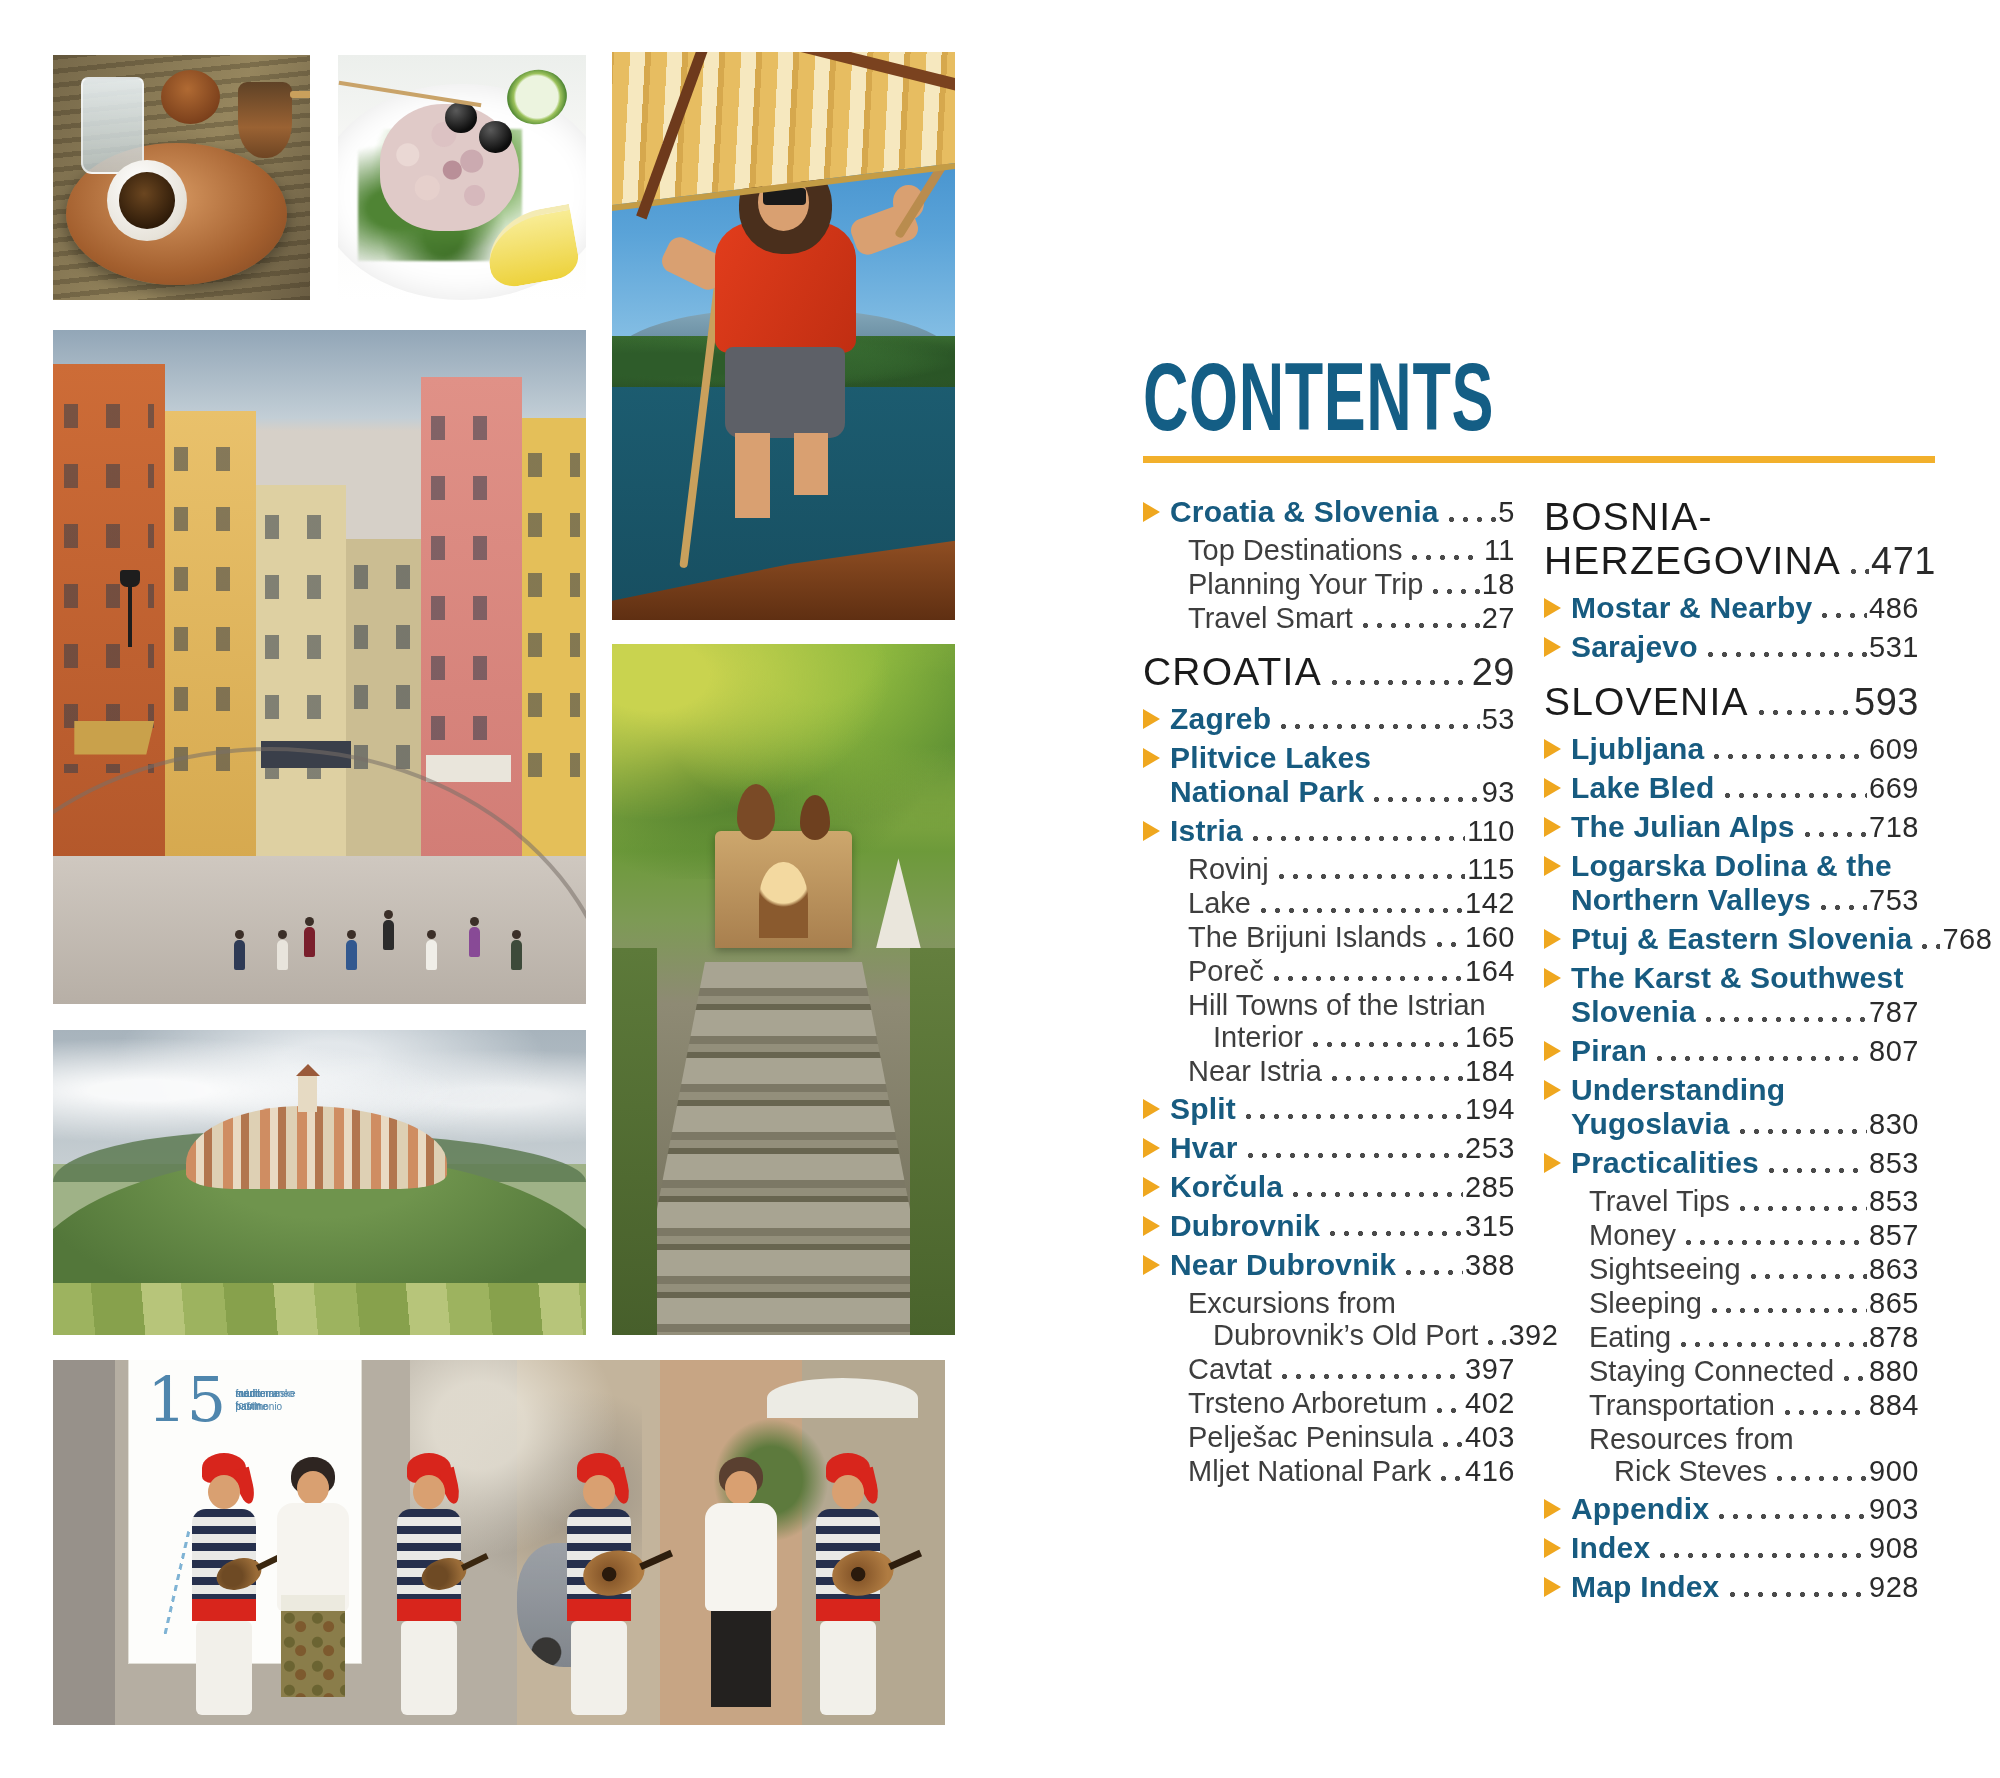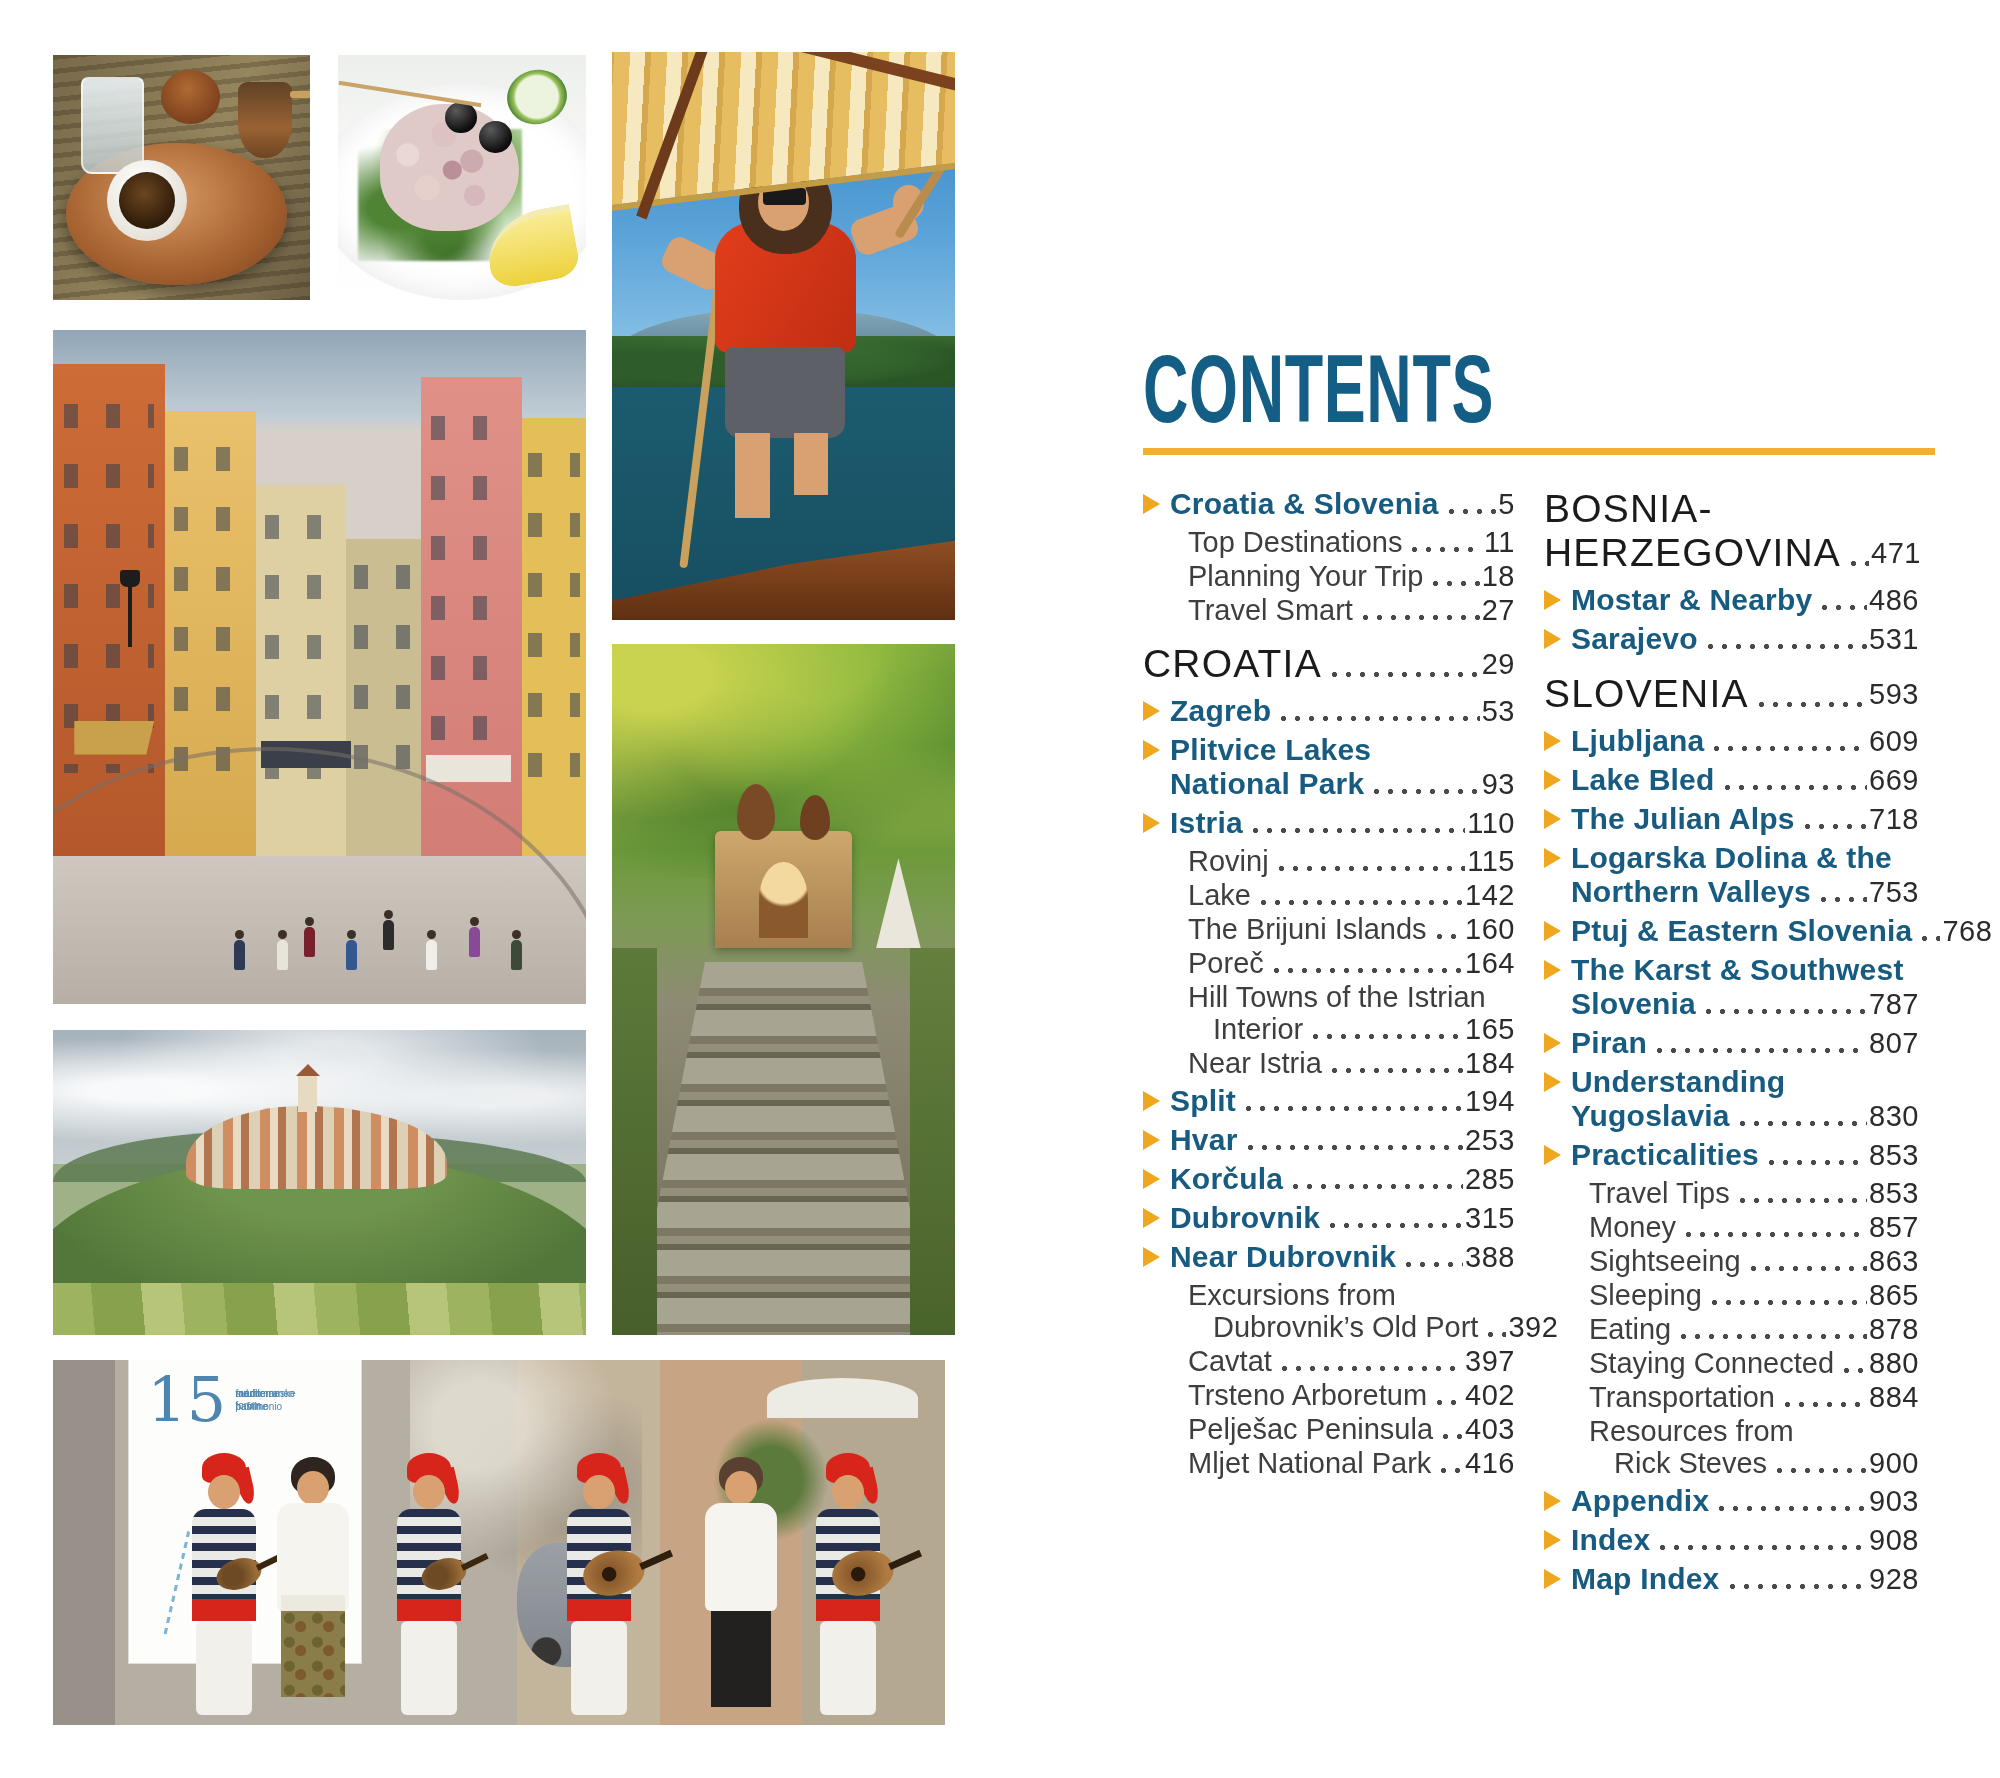--- a/index.html
+++ b/index.html
@@ -178,41 +178,41 @@
   .guitar::after{content:"";position:absolute;right:-30px;top:16px;width:34px;height:7px;background:#2e1e0e;transform:rotate(-10deg);}
   .hairw{left:24px;top:4px;width:44px;height:38px;border-radius:50% 50% 42% 42%;background:#2e2521;}
   .blouse{left:10px;top:50px;width:72px;height:108px;border-radius:16px 16px 6px 6px;background:#f6f4ef;}
   .beltw{left:14px;top:142px;width:64px;height:16px;background:#eceadf;}
   .skirtw{left:14px;top:158px;width:64px;height:86px;
     background:radial-gradient(circle at 30% 30%,#6b6432 5px,transparent 6px),
                radial-gradient(circle at 70% 65%,#7d5a2e 5px,transparent 6px),#8a7d4a;background-size:28px 24px;}
   .skirtd{left:16px;top:158px;width:60px;height:96px;background:#23211f;}
 
   
-  .toc{position:absolute;left:1143px;top:340px;width:792px;}
+  .toc{position:absolute;left:1143px;top:348px;width:792px;}
   .toc-title{margin:0;font-weight:bold;font-size:96px;line-height:98px;letter-spacing:1px;
     color:var(--teal);transform:scaleX(.655);transform-origin:left bottom;white-space:nowrap;}
   .rule{height:7px;background:var(--rule);margin-top:10px;}
   .cols{display:flex;margin-top:32px;}
   .col{width:372px;}
   .col + .col{margin-left:29px;width:375px;}
   .entry{position:relative;}
   .entry .row{display:flex;align-items:flex-end;}
   .txt{white-space:nowrap;}
   .leader{flex:1 1 auto;min-width:18px;height:5px;margin:0 2px 7px 10px;background-repeat:repeat-x;
     background-image:radial-gradient(circle at 2.5px 2.5px,#4a4a4a 2.4px,transparent 2.9px);background-size:14px 5px;}
   .pg{font-size:29px;font-weight:normal;color:var(--pgc);letter-spacing:.5px;}
   .chapter{padding-left:27px;margin:5px 0;font-weight:bold;font-size:30px;line-height:34px;color:var(--entry);letter-spacing:.2px;}
   .chapter .tri{position:absolute;left:0;top:7px;width:0;height:0;
     border-left:17px solid var(--gold);border-top:10px solid transparent;border-bottom:10px solid transparent;}
   .sub{padding-left:45px;margin:2px 0;font-weight:normal;font-size:29px;line-height:32px;color:var(--sub);}
   .sub .row.cont{padding-left:25px;align-items:flex-end;}
   .sub .leader{margin-bottom:6px;}
   .section{margin:16px 0 8px;font-weight:normal;font-size:39px;line-height:44px;letter-spacing:1.2px;color:var(--ink);}
-  .section .pg{font-size:29px;}
+  .section .pg{font-size:38px;}
   .section .leader{margin-bottom:9px;}
   .col > .entry:first-child{margin-top:0;}
 </style>
 </head>
 <body>
 
 <div class="page" style="--teal: #145E85; --entry: #175B80; --gold: #EFA71F; --rule: #F2B02C; --ink: #1B1B1B; --sub: #3E3E3E; --pgc: #2B2B2B;">
 
   <div class="photo ph-coffee">
     <div class="tray"></div>

